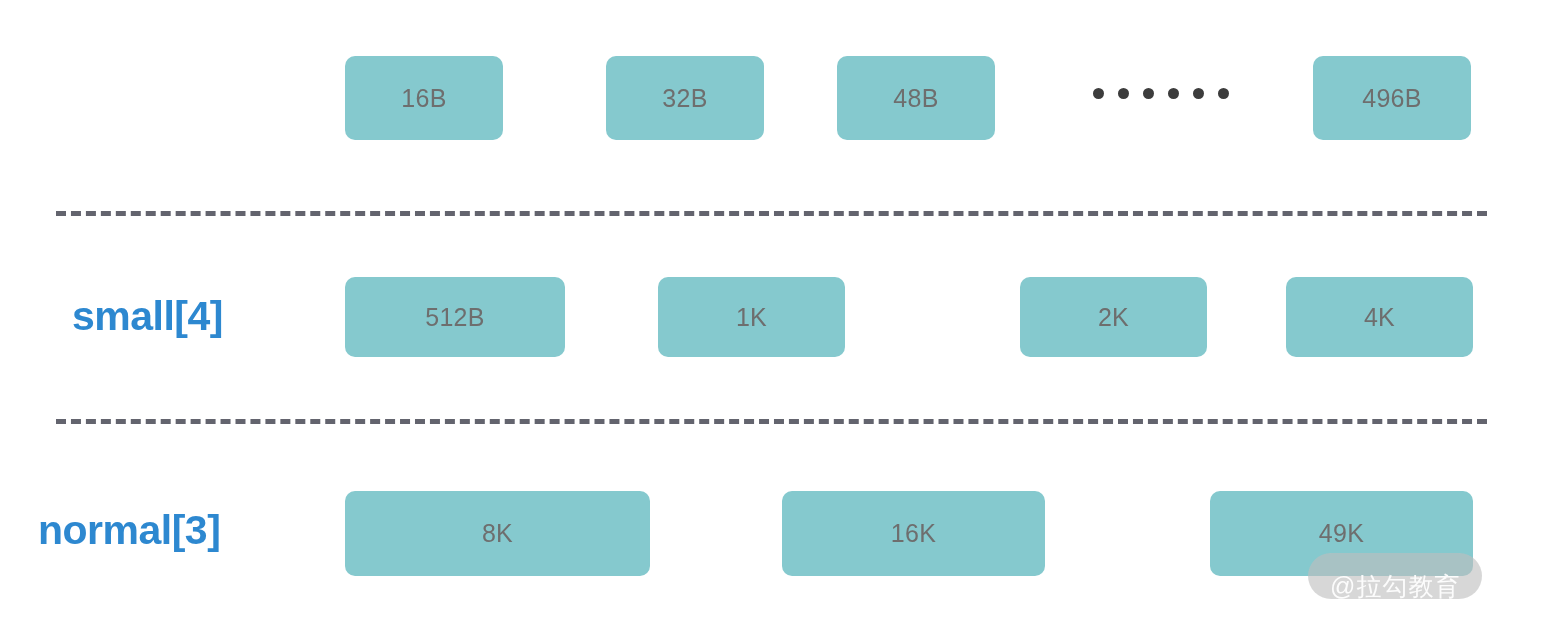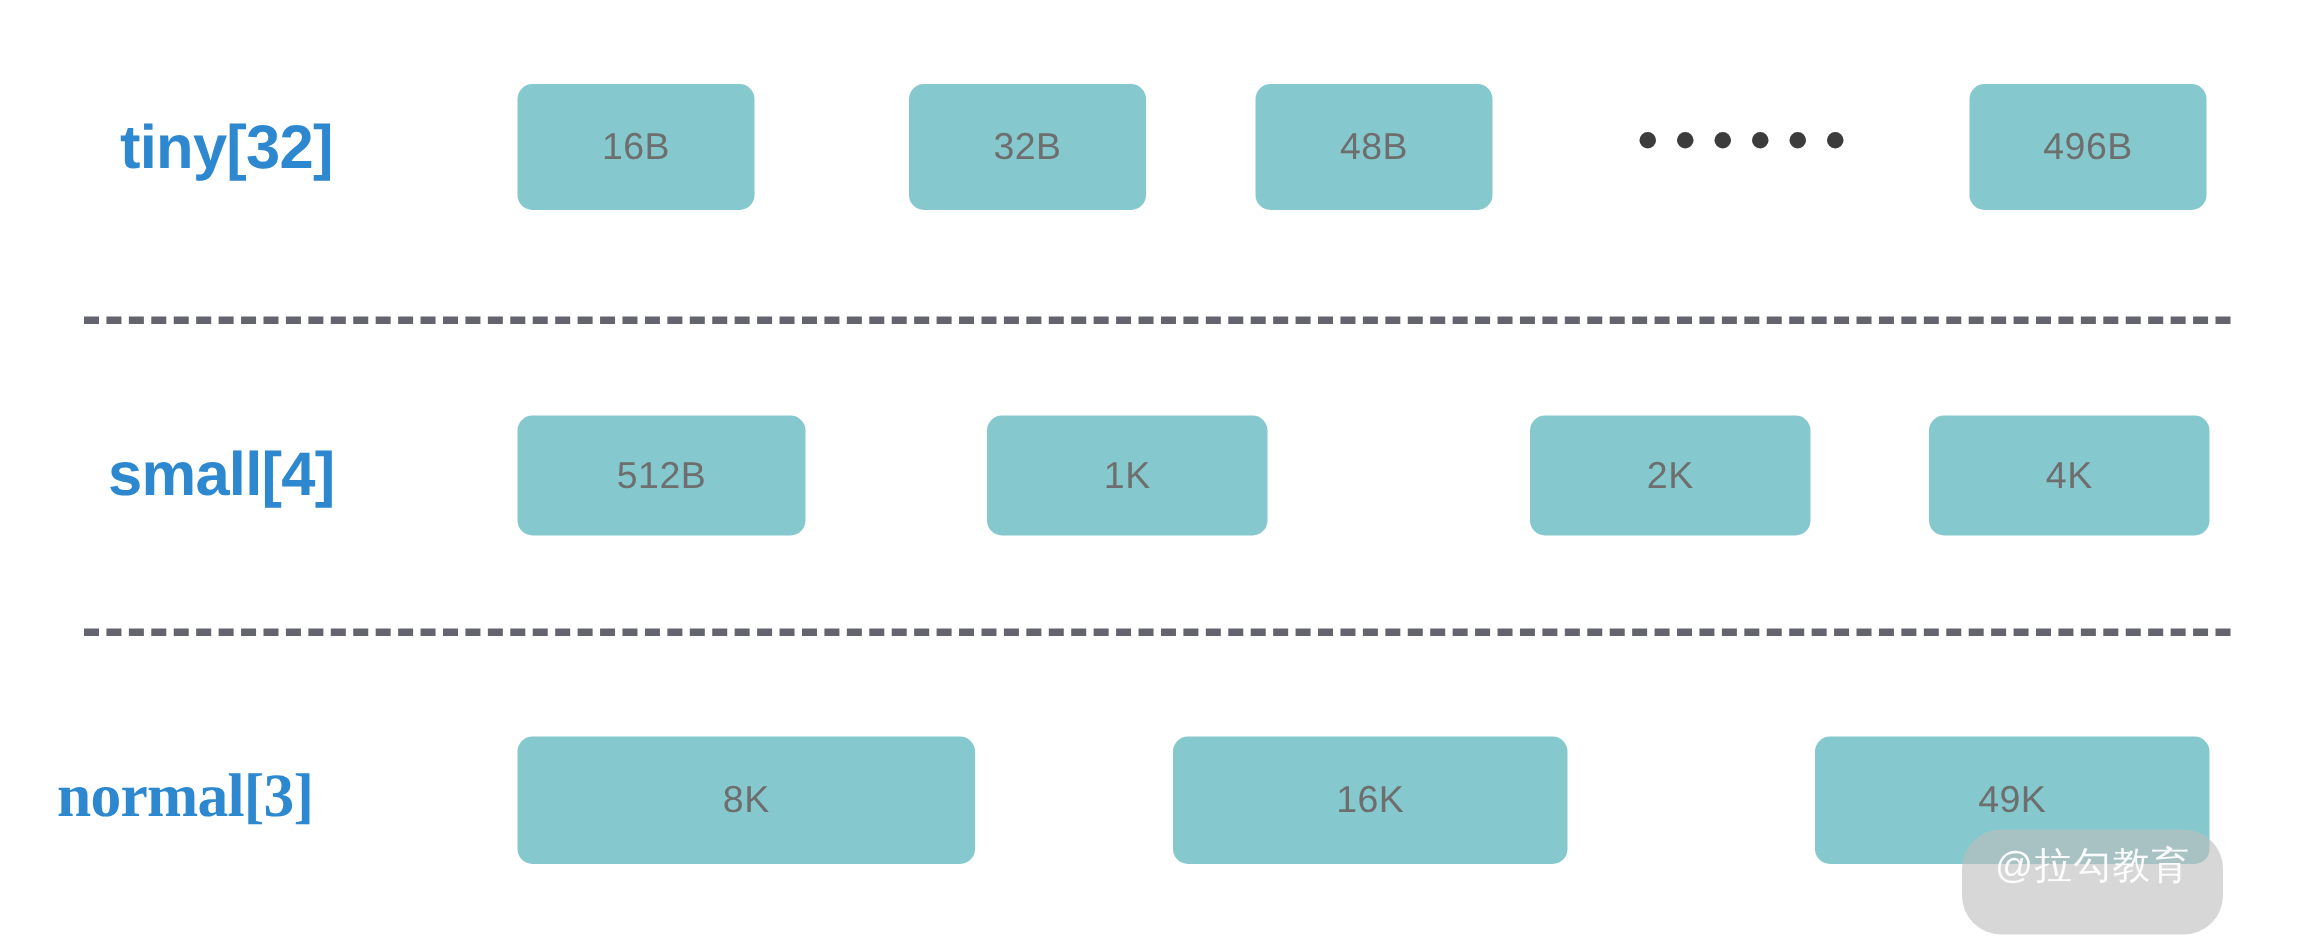--- a/index.html
+++ b/index.html
@@ -68,44 +68,43 @@
   .divider {
     position: absolute;
     height: 0;
     border-top: 5px dashed #63646e;
   }
 
   
   .watermark {
     position: absolute;
     display: flex;
-    align-items: flex-start;
+    align-items: flex-end;
     justify-content: center;
     background: rgba(190, 190, 190, 0.62);
     border-radius: 26px;
-    padding: 12px 22px;
+    padding: 0 22px;
     height: 46px;
     pointer-events: none;
   }
   .watermark-text {
     color: rgba(255, 255, 255, 0.92);
     font-family: "Liberation Sans", sans-serif;
     font-size: 25px;
     font-weight: 400;
     letter-spacing: 1px;
     white-space: nowrap;
     line-height: 1;
   }
 </style>
 </head>
 <body>
 
 <div id="canvas">
 
-  <div class="row-label" style="left:80px; top:78px;">tiny[32]</div>
 
   <div class="block" style="left:345px; top:56px; width:158px; height:84px;">
     <span class="block-label">16B</span>
   </div>
 
   <div class="block" style="left:591px; top:56px; width:158px; height:84px;margin-left:15px;">
     <span class="block-label">32B</span>
   </div>
 
   <div class="block" style="left:837px; top:56px; width:158px; height:84px;">
@@ -122,39 +121,39 @@
   </div>
 
   <div class="block" style="left:1313px; top:56px; width:158px; height:84px;">
     <span class="block-label">496B</span>
   </div>
 
   <div class="divider" style="left:56px; top:211px; width:1431px;"></div>
 
   <div class="row-label" style="left:72px; top:296px;">small[4]</div>
 
-  <div class="block" style="left:345px; top:277px; width:192px; height:80px;">
+  <div class="block" style="left:345px; top:277px; width:220px; height:80px;">
     <span class="block-label">512B</span>
   </div>
 
   <div class="block" style="left:658px; top:277px; width:187px; height:80px;">
     <span class="block-label">1K</span>
   </div>
 
   <div class="block" style="left:972px; top:277px; width:187px; height:80px;margin-left:48px;">
     <span class="block-label">2K</span>
   </div>
 
   <div class="block" style="left:1286px; top:277px; width:187px; height:80px;">
     <span class="block-label">4K</span>
   </div>
 
   <div class="divider" style="left:56px; top:419px; width:1431px;"></div>
 
-  <div class="row-label" style="left:38px; top:510px;font-family:Liberation Serif, serif;">normal[3]</div>
+  <div class="row-label" style="left:38px; top:510px;">normal[3]</div>
 
   <div class="block" style="left:345px; top:491px; width:305px; height:85px;">
     <span class="block-label">8K</span>
   </div>
 
   <div class="block" style="left:782px; top:491px; width:263px; height:85px;">
     <span class="block-label">16K</span>
   </div>
 
   <div class="block" style="left:1210px; top:491px; width:263px; height:85px;">

